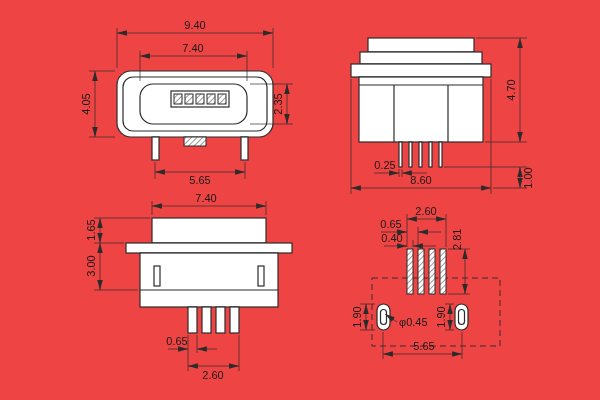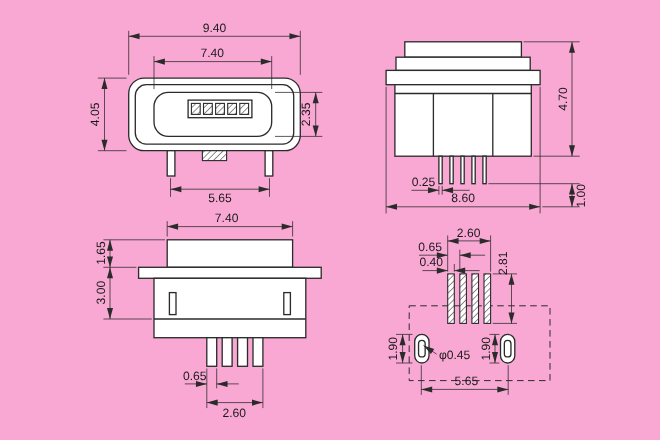--- a/index.html
+++ b/index.html
@@ -1,16 +1,16 @@
 <!DOCTYPE html>
 <html><head>
 <meta charset="utf-8">
 <style>
   html,body{margin:0;padding:0;background:#ffffff;}
-  .stage{width:600px;height:400px;background:#f9a8d4;overflow:hidden;font-family:"Liberation Sans",sans-serif;}
+  .stage{width:600px;height:400px;background:#ef4444;overflow:hidden;font-family:"Liberation Sans",sans-serif;}
   .ln  {fill:#ffffff;stroke:#2b2b2b;stroke-width:1.2;}
   .lno {fill:none;stroke:#2b2b2b;stroke-width:1.2;}
   .thin{fill:none;stroke:#2b2b2b;stroke-width:0.7;}
   .dash{fill:none;stroke:#2b2b2b;stroke-width:0.9;stroke-dasharray:6 4;}
   .hp  {stroke:#2b2b2b;stroke-width:1;}
   .dt  {font-size:11px;fill:#1a1a1a;}
 </style>
 </head>
 <body>
 

